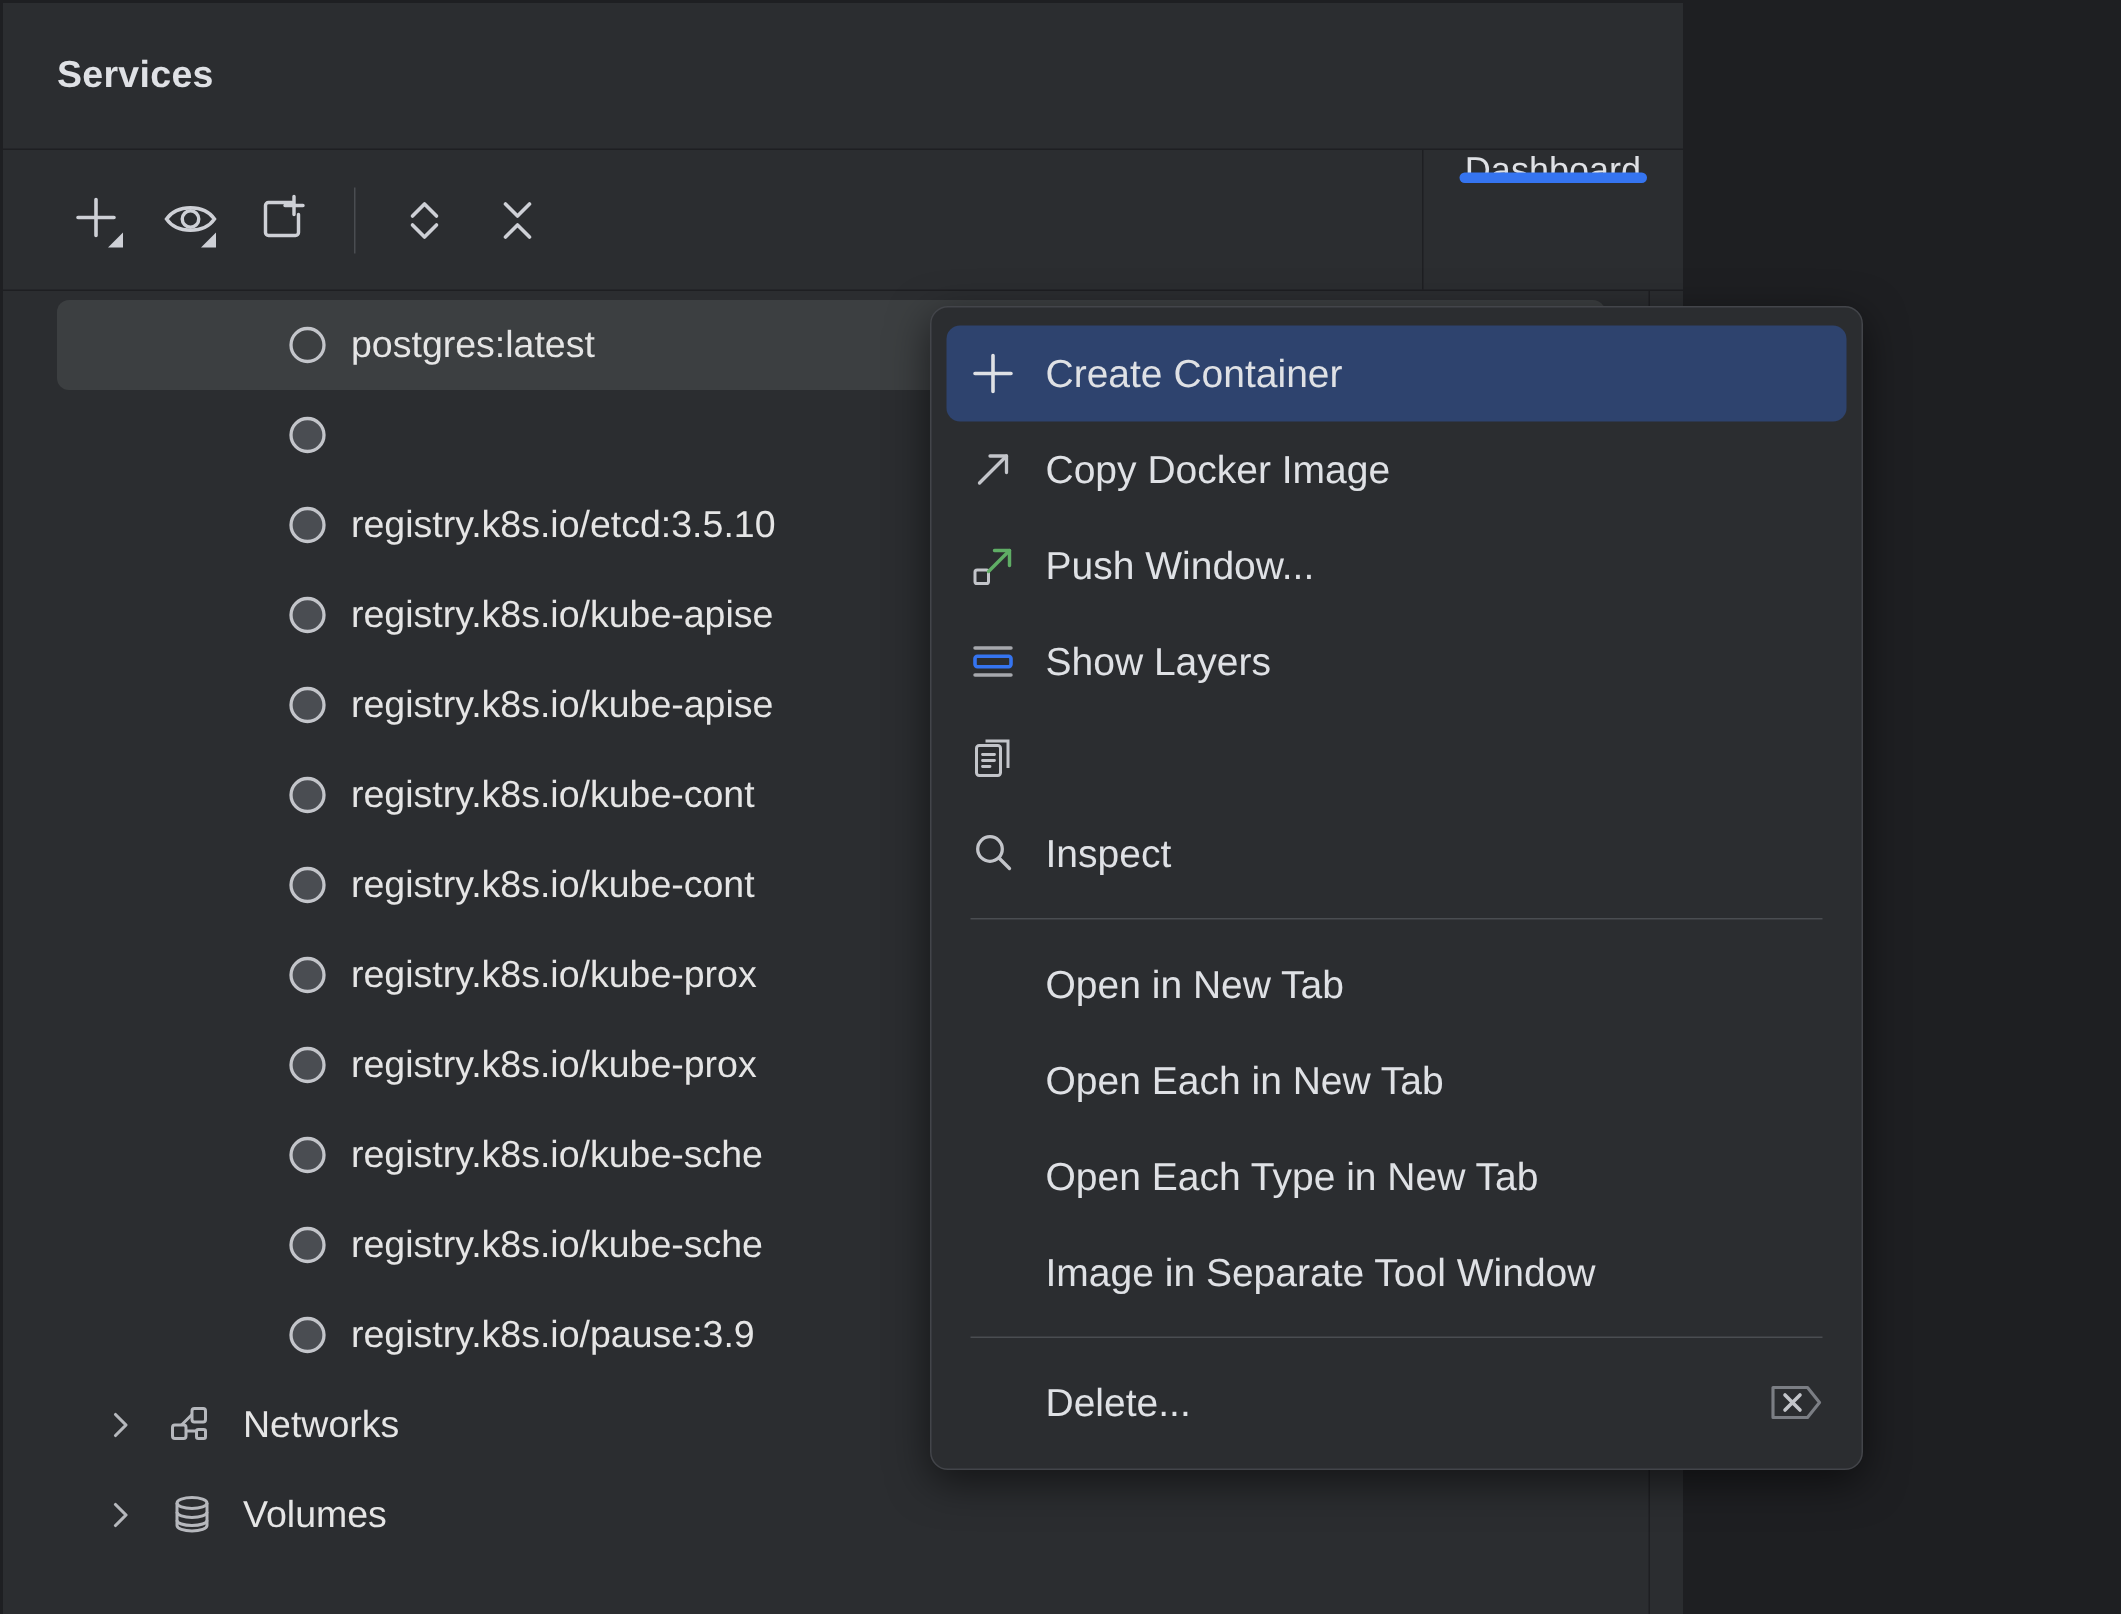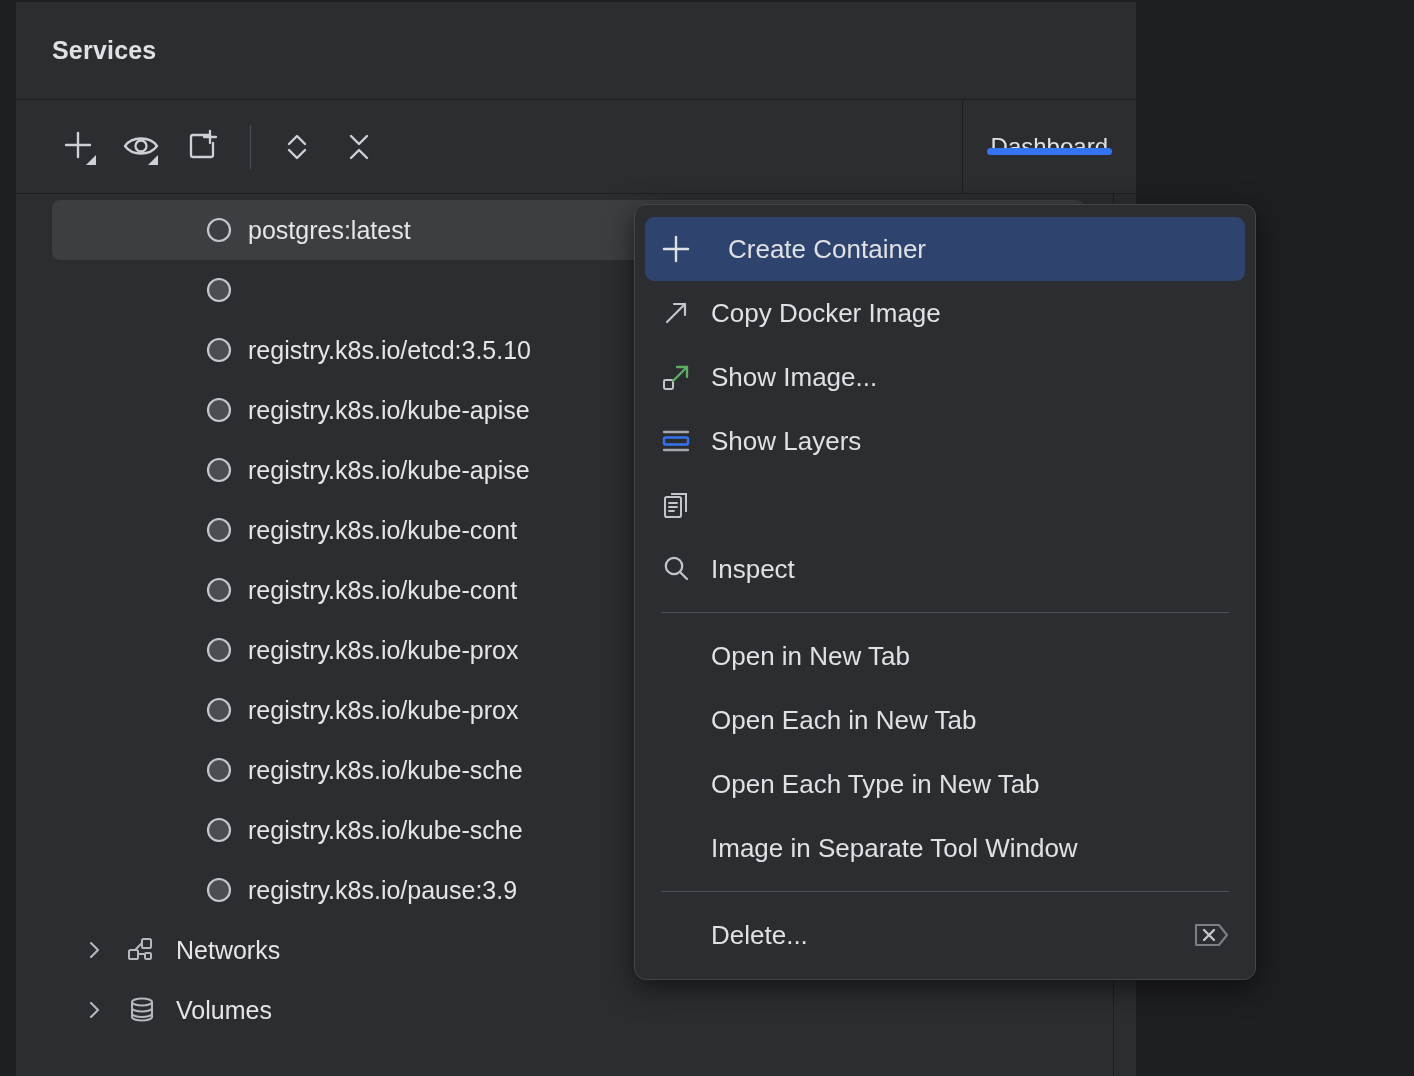--- a/index.html
+++ b/index.html
@@ -12,21 +12,21 @@
     height: 1076px;
     font-family: "Liberation Sans", sans-serif;
     color: #dfe1e5;
     overflow: hidden;
     position: relative;
   }
 
   
   #app {
     position: absolute;
-    left: 14px; top: 0;
+    left: 0; top: 0;
     width: 1122px; height: 1076px;
     background: #2b2d30;
     box-sizing: border-box;
     border-left: 2px solid #1e1f22;
     border-top: 2px solid #1e1f22;
     display: flex;
     flex-direction: column;
   }
 
   
@@ -75,21 +75,21 @@
   .tb-sep {
     width: 1px;
     height: 44px;
     background: #4a4d51;
     margin: 0 10px;
   }
 
   .tabstrip {
     flex: 1;
     display: flex;
-    align-items: center;
+    align-items: flex-start;
   }
   .tab {
     position: relative;
     padding: 0 28px;
     display: flex;
     align-items: center;
     font-size: 24px;
     color: #dfe1e5;
   }
   .tab .underline {
@@ -218,21 +218,20 @@
     align-items: center;
     border-radius: 9px;
     padding: 0 14px;
     box-sizing: border-box;
     font-size: 26px;
     color: #dfe1e5;
     white-space: nowrap;
   }
   .ctx-item.highlight {
     background: #2e436e;
-    gap: 17px;
   }
   .ctx-icon {
     width: 52px;
     min-width: 52px;
     display: flex;
     align-items: center;
     justify-content: flex-start;
   }
   .ctx-label { flex: 1; }
   .ctx-shortcut {
@@ -471,21 +470,21 @@
     </div>
 
     <div class="ctx-item">
       <span class="ctx-icon">
         <svg width="34" height="34" viewBox="0 0 34 34">
           <rect x="5" y="20" width="9" height="9" rx="1.4" fill="none" stroke="#c3c5ca" stroke-width="2"></rect>
           <path d="M14 21 L28 7" stroke="#5fad65" stroke-width="2.3" fill="none" stroke-linecap="round"></path>
           <path d="M18 7 H28 V17" stroke="#5fad65" stroke-width="2.3" fill="none" stroke-linecap="round" stroke-linejoin="round"></path>
         </svg>
       </span>
-      <span class="ctx-label">Show Image...</span>
+      <span class="ctx-label">Push Window...</span>
     </div>
 
     <div class="ctx-item">
       <span class="ctx-icon">
         <svg width="34" height="34" viewBox="0 0 34 34">
           <path d="M5 8 H29" stroke="#a6a8ad" stroke-width="2.3" stroke-linecap="round"></path>
           <rect x="5" y="13.5" width="24" height="7" rx="1.6" fill="none" stroke="#3574f0" stroke-width="2.4"></rect>
           <path d="M5 26 H29" stroke="#a6a8ad" stroke-width="2.3" stroke-linecap="round"></path>
         </svg>
       </span>

